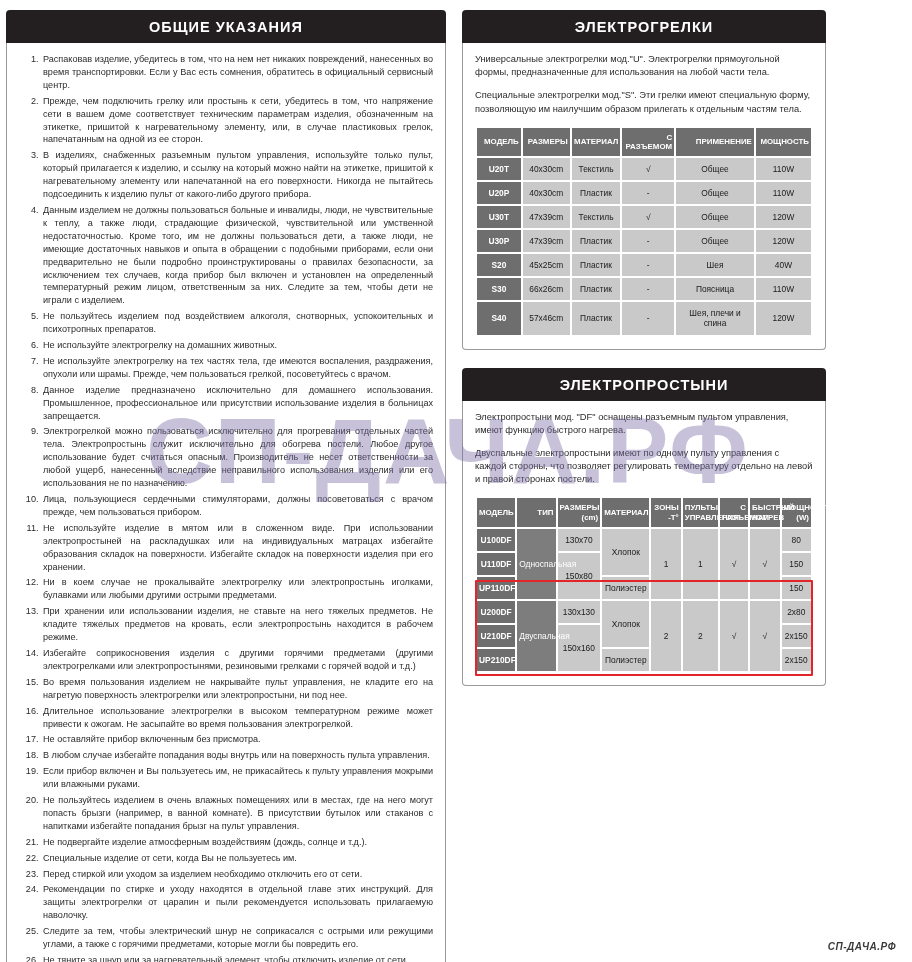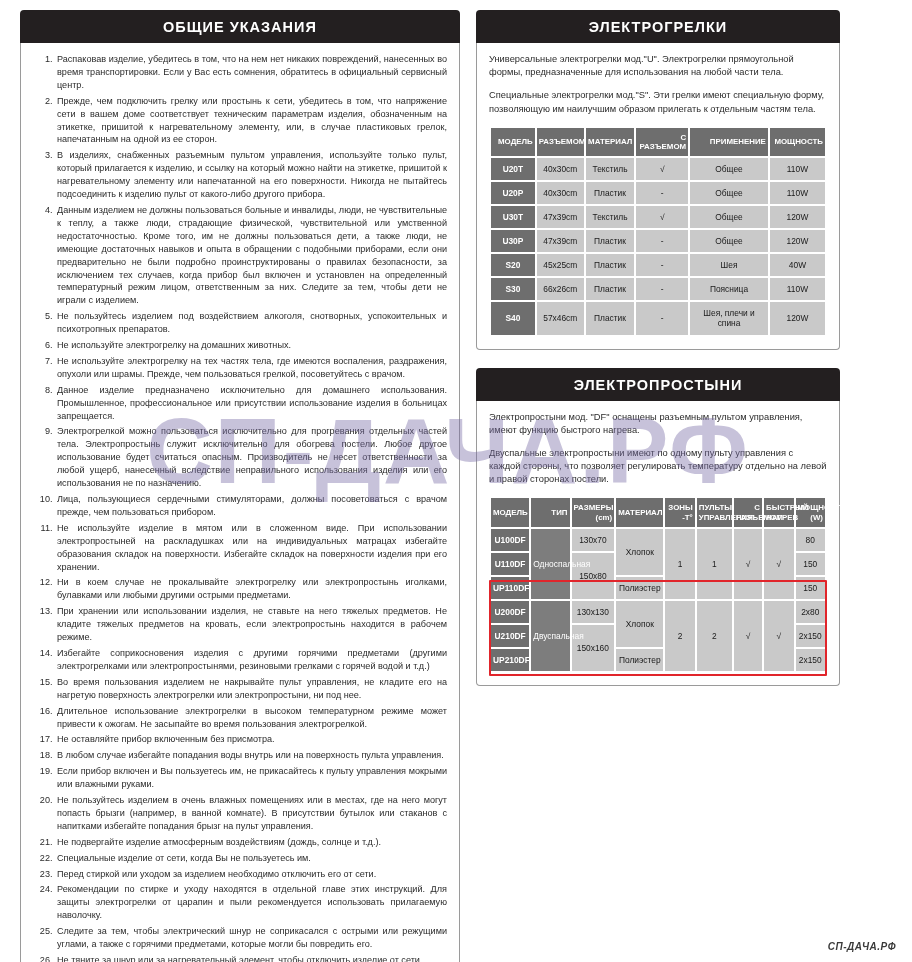--- a/index.html
+++ b/index.html
@@ -13,21 +13,21 @@
     position: relative;
     font-family: "Liberation Sans", sans-serif;
     color: #2b2b2b;
     overflow: hidden;
   }
   .page {
     position: relative;
     width: 912px;
     height: 962px;
     box-sizing: border-box;
-    padding: 10px 20px;
+    padding: 10px 6px;
   }
   .columns {
     display: flex;
     gap: 16px;
     align-items: flex-start;
   }
   .col-left { width: 440px; }
   .col-right { width: 364px; }
 
   
@@ -233,21 +233,21 @@
               <col class="c0">
                 <col class="c1">
                 <col class="c2">
                 <col class="c3">
                 <col class="c4">
                 <col class="c5">
             </colgroup>
             <thead>
               <tr>
                 <th>МОДЕЛЬ</th>
-                <th>РАЗЪЕМОМ</th>
+                <th>РАЗМЕРЫ</th>
                 <th>МАТЕРИАЛ</th>
                 <th>С РАЗЪЕМОМ</th>
                 <th>ПРИМЕНЕНИЕ</th>
                 <th>МОЩНОСТЬ</th>
               </tr>
             </thead>
             <tbody>
               <tr>
                 <td class="model">U20T</td>
                 <td>40х30cm</td>

